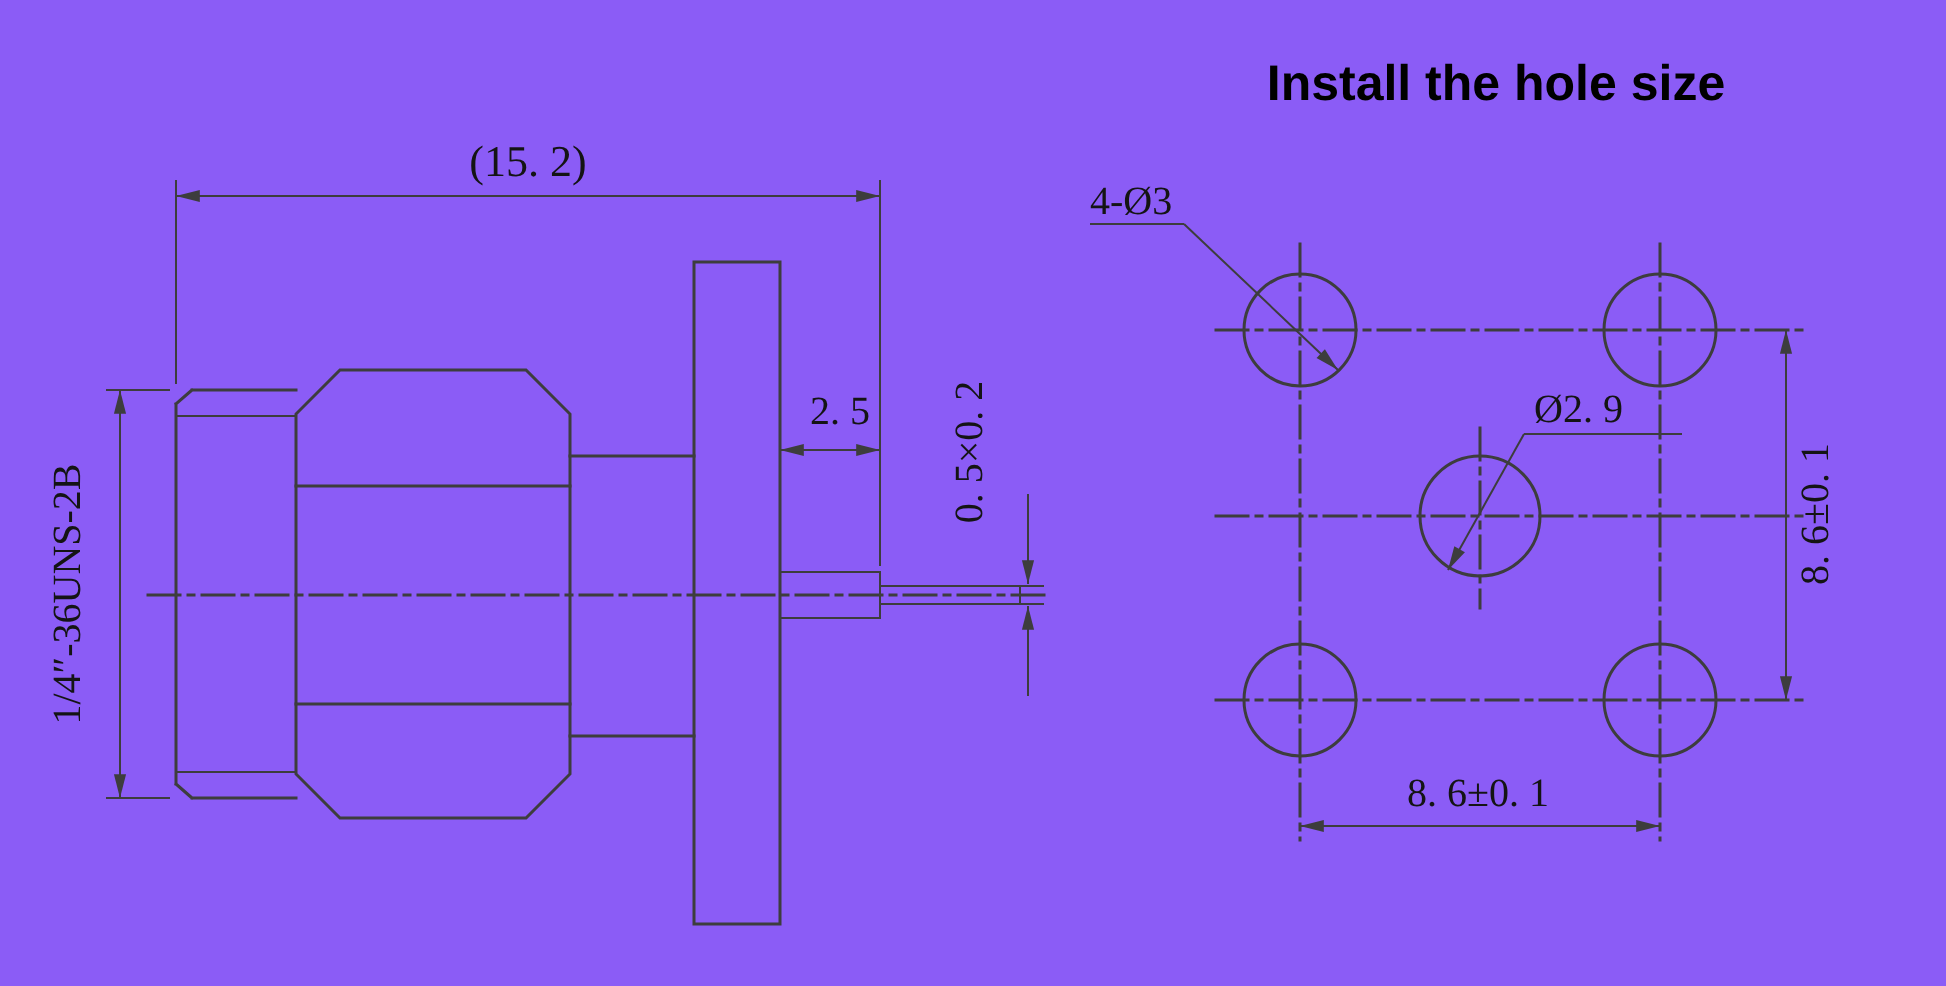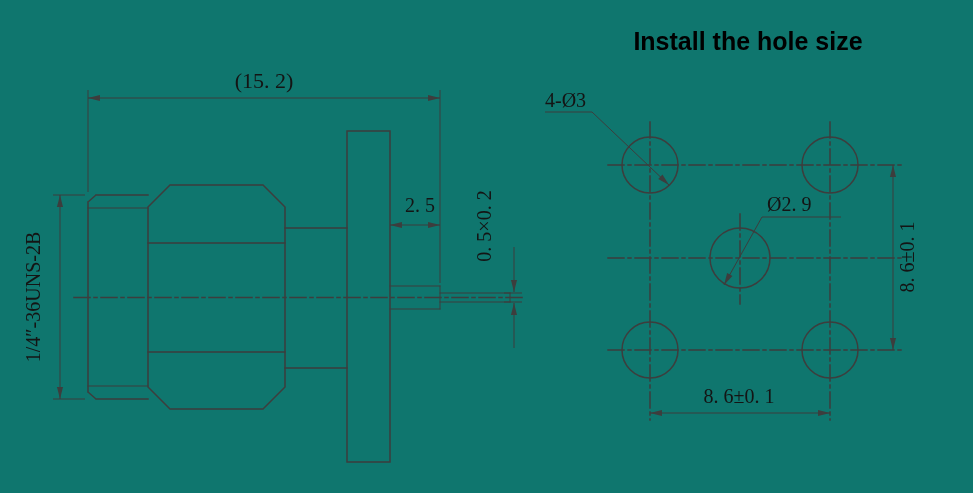--- a/index.html
+++ b/index.html
@@ -4,21 +4,21 @@
 <style>
   html, body {
     margin: 0;
     padding: 0;
     background: #ffffff;
   }
   .stage {
     position: relative;
     width: 973px;
     height: 493px;
-    background: #0f766e;
+    background: #8b5cf6;
     overflow: hidden;
   }
   svg { display: block; }
 
   
   .obj path, .obj circle, .obj rect {
     stroke: #3d3d3d;
     stroke-width: 1.5;
     fill: none;
     stroke-linecap: square;

